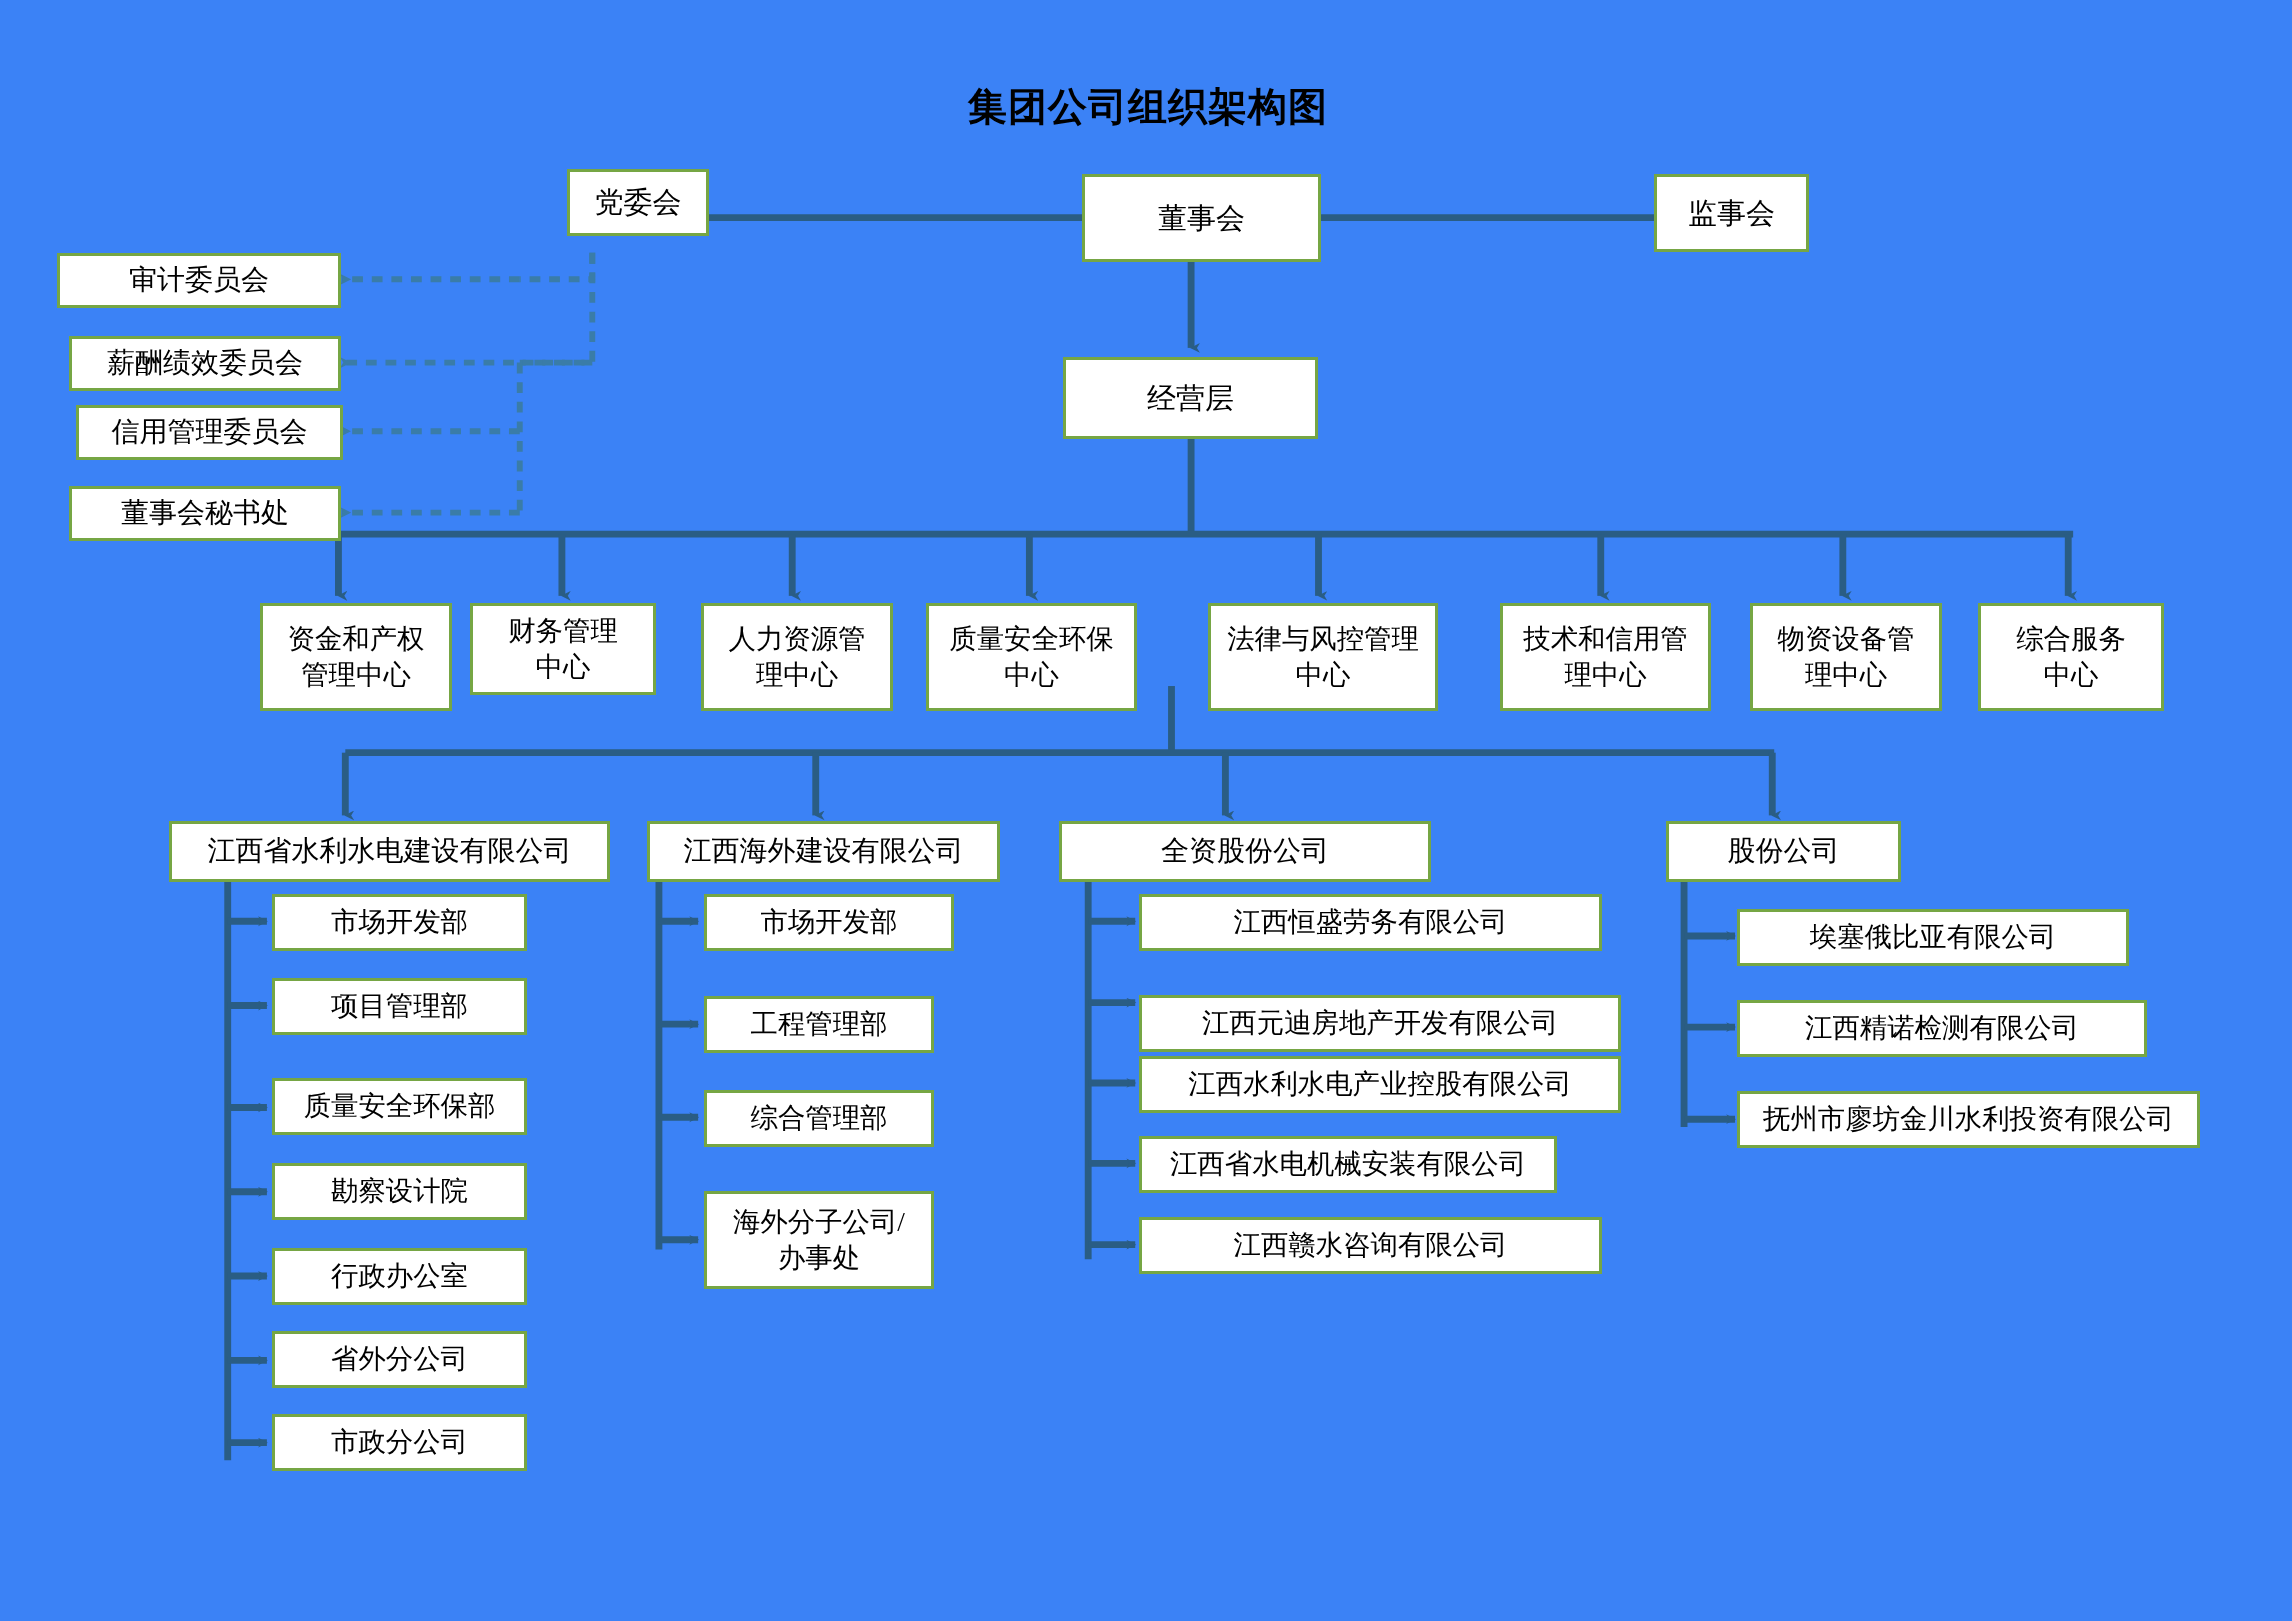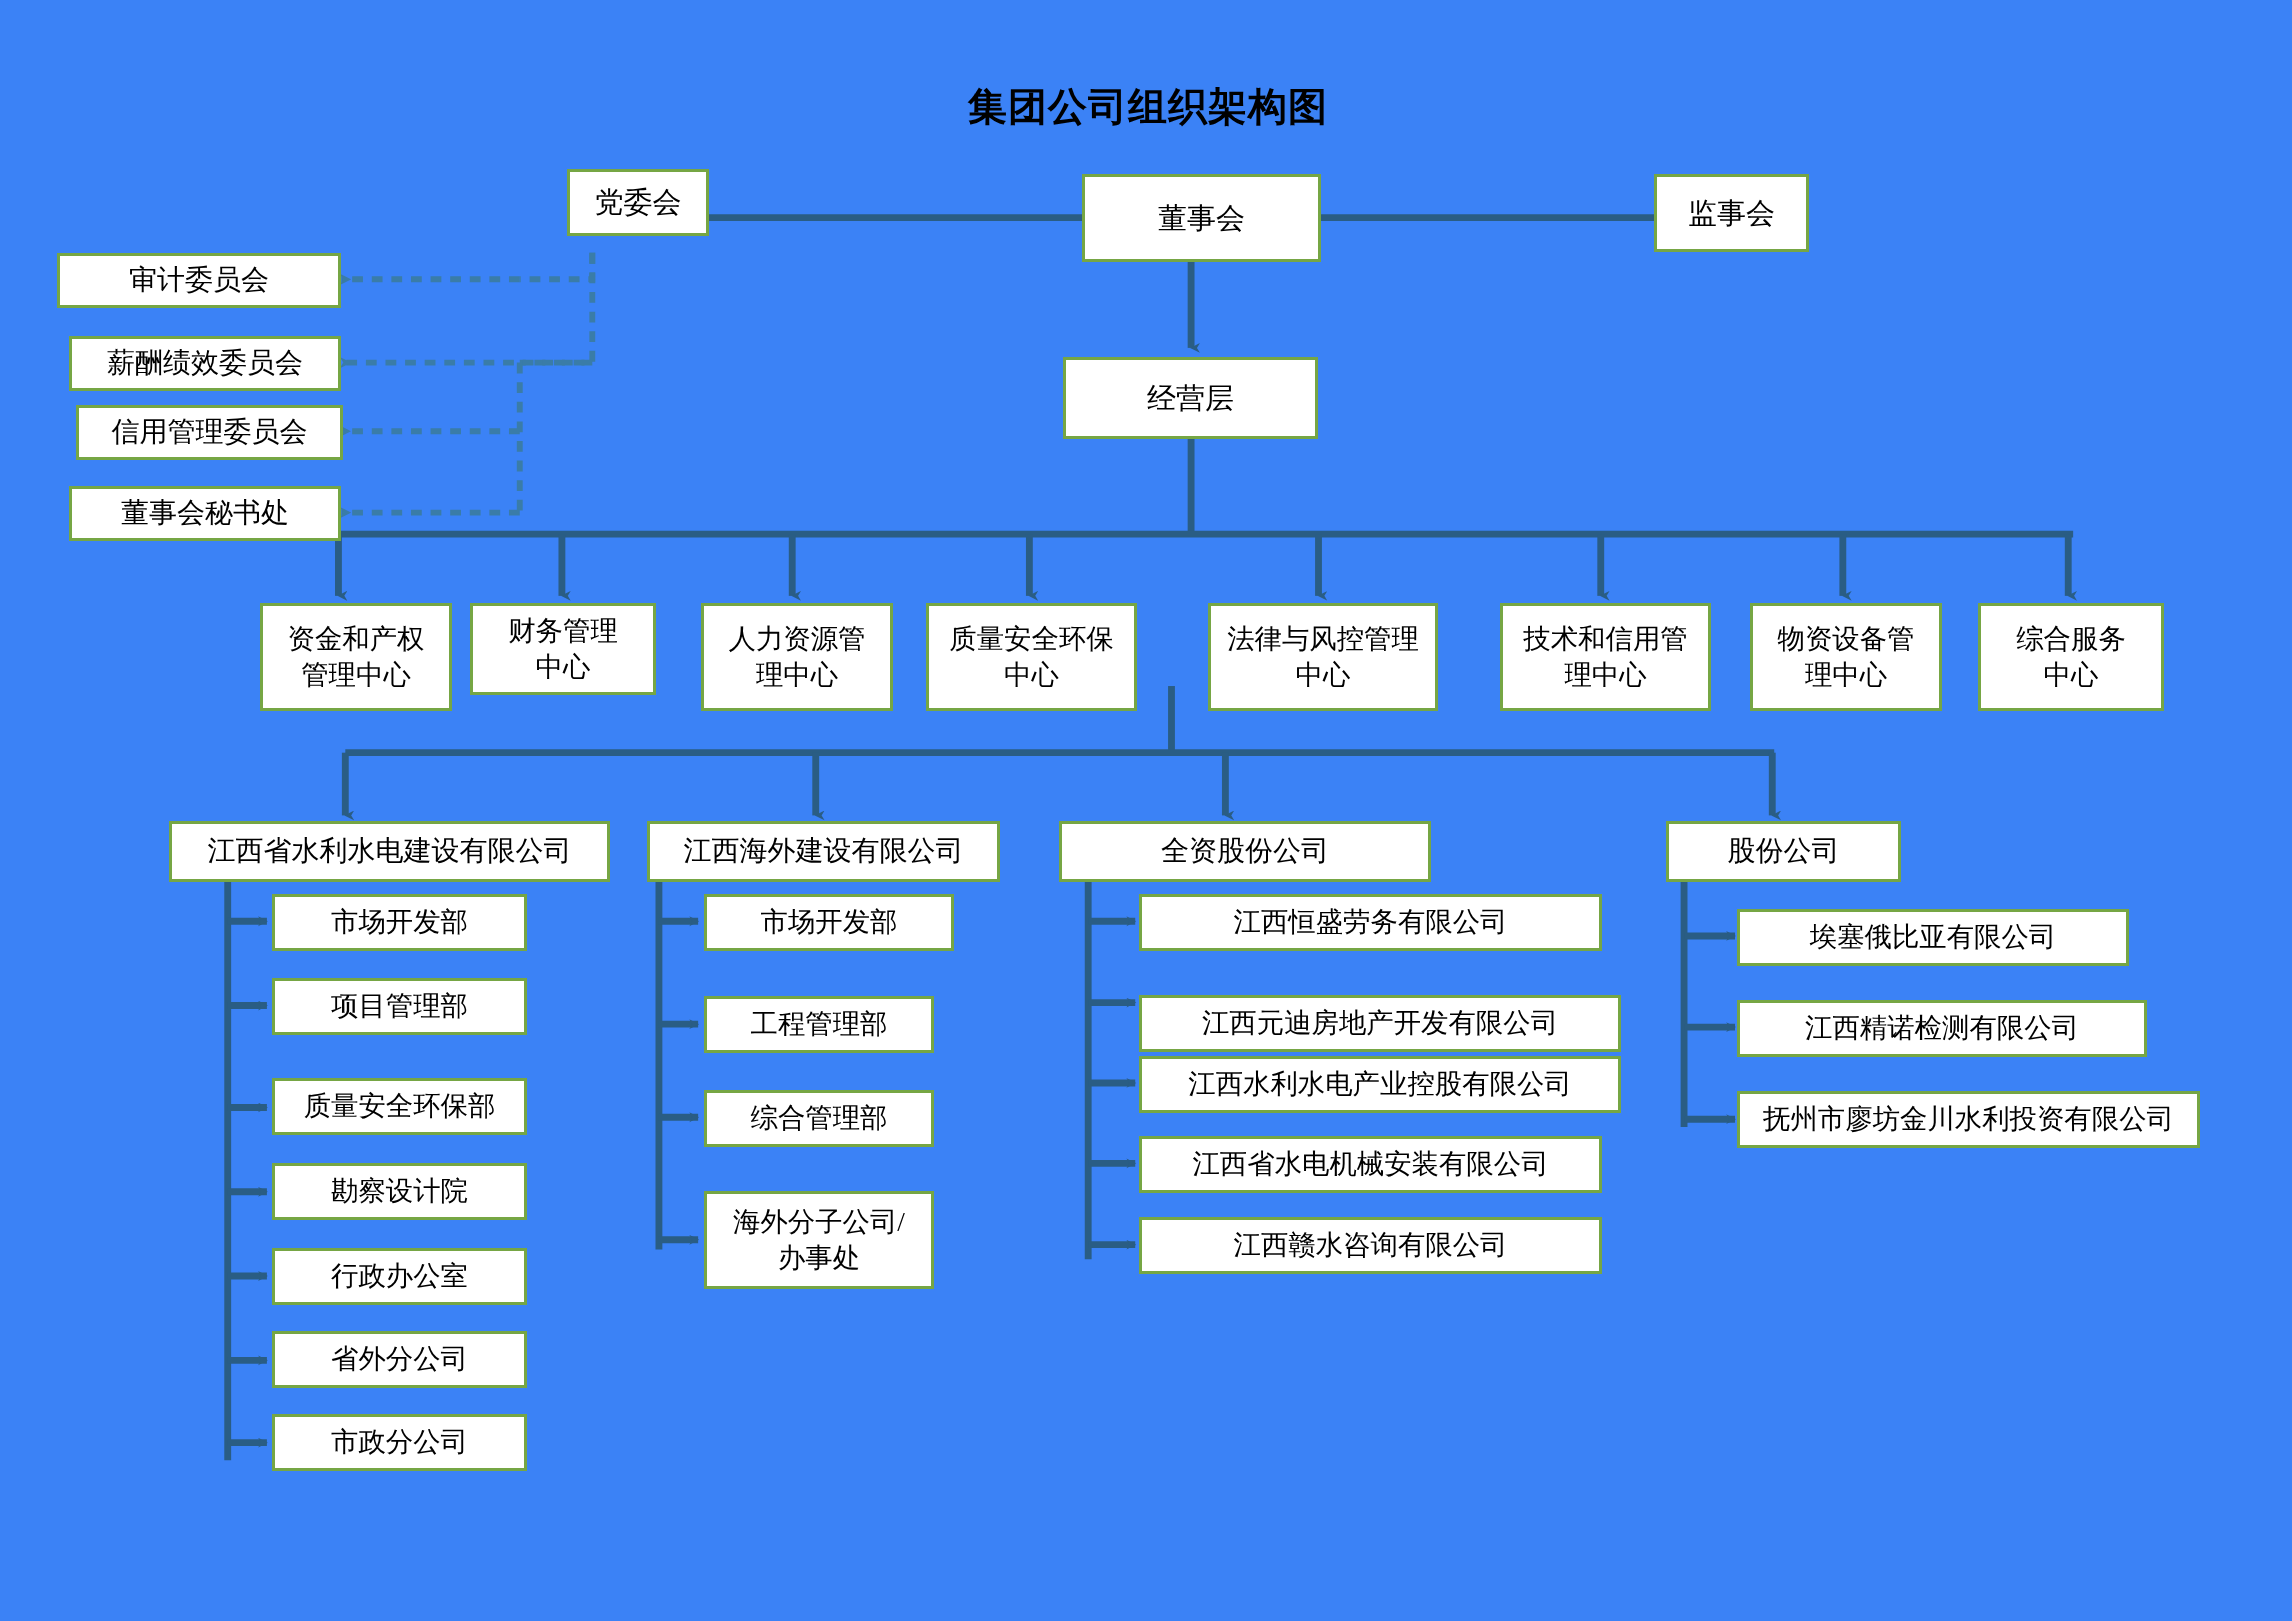--- a/index.html
+++ b/index.html
@@ -196,21 +196,21 @@
 
   <div class="node fs-28" style="left:704px; top:894px; width:250px; height:57px;">市场开发部</div>
   <div class="node fs-28" style="left:704px; top:996px; width:230px; height:57px;">工程管理部</div>
   <div class="node fs-28" style="left:704px; top:1090px; width:230px; height:57px;">综合管理部</div>
   <div class="node fs-28" style="left:704px; top:1191px; width:230px; height:98px;">海外分子公司/
 办事处</div>
 
   <div class="node fs-28" style="left:1139px; top:894px; width:463px; height:57px;">江西恒盛劳务有限公司</div>
   <div class="node fs-28" style="left:1139px; top:975px; width:482px; height:57px;margin-top:20px;">江西元迪房地产开发有限公司</div>
   <div class="node fs-28" style="left:1139px; top:1056px; width:482px; height:57px;">江西水利水电产业控股有限公司</div>
-  <div class="node fs-28" style="left:1139px; top:1136px; width:463px; height:57px;">江西省水电机械安装有限公司</div>
+  <div class="node fs-28" style="left:1139px; top:1136px; width:418px; height:57px;">江西省水电机械安装有限公司</div>
   <div class="node fs-28" style="left:1139px; top:1217px; width:463px; height:57px;">江西赣水咨询有限公司</div>
 
   <div class="node fs-28" style="left:1737px; top:909px; width:392px; height:57px;">埃塞俄比亚有限公司</div>
   <div class="node fs-28" style="left:1737px; top:1000px; width:410px; height:57px;">江西精诺检测有限公司</div>
   <div class="node fs-28" style="left:1737px; top:1091px; width:463px; height:57px;">抚州市廖坊金川水利投资有限公司</div>
 
 </div>
 
 
 </body></html>

